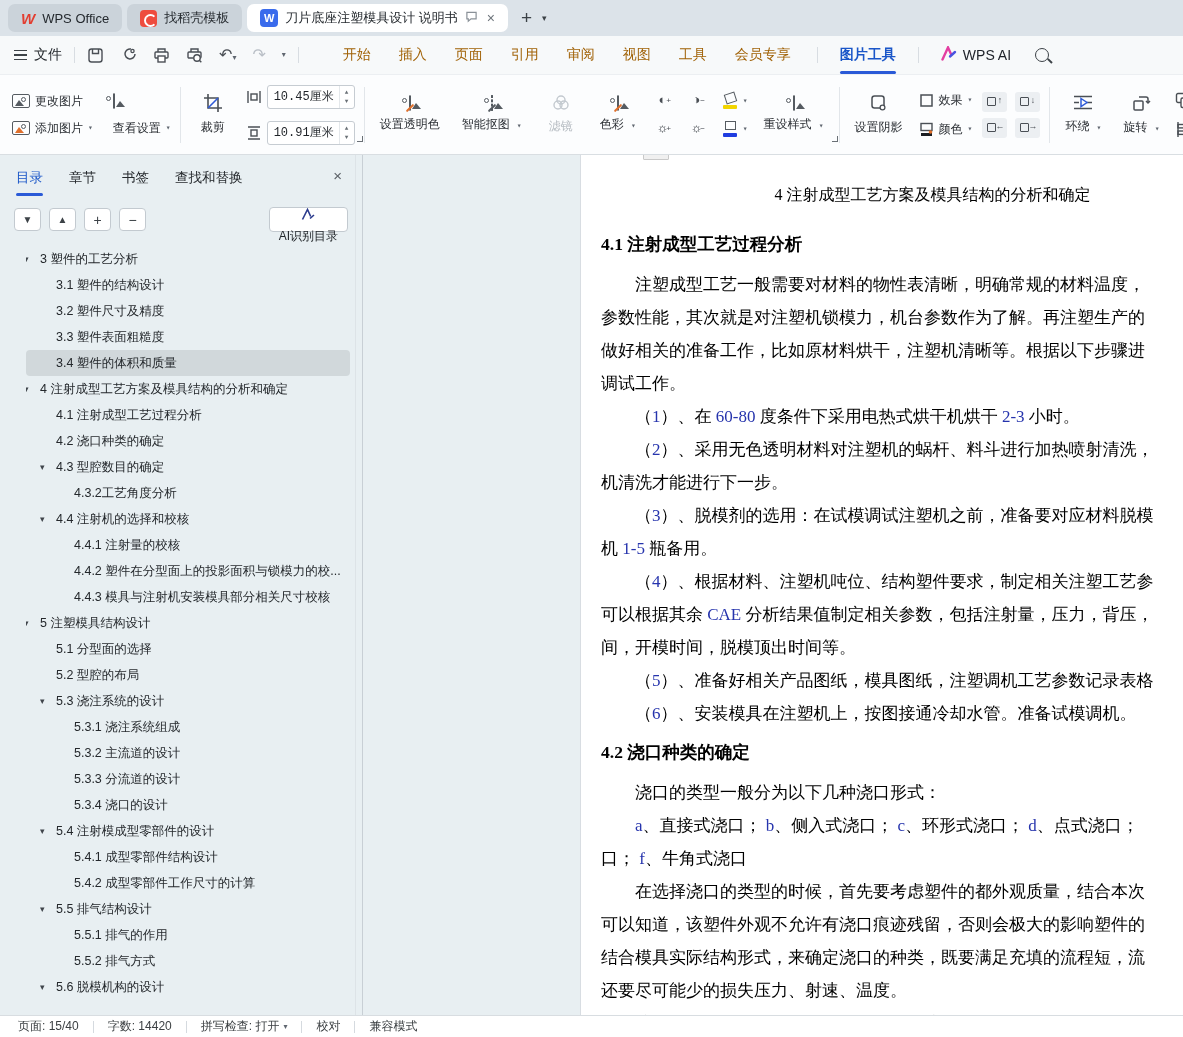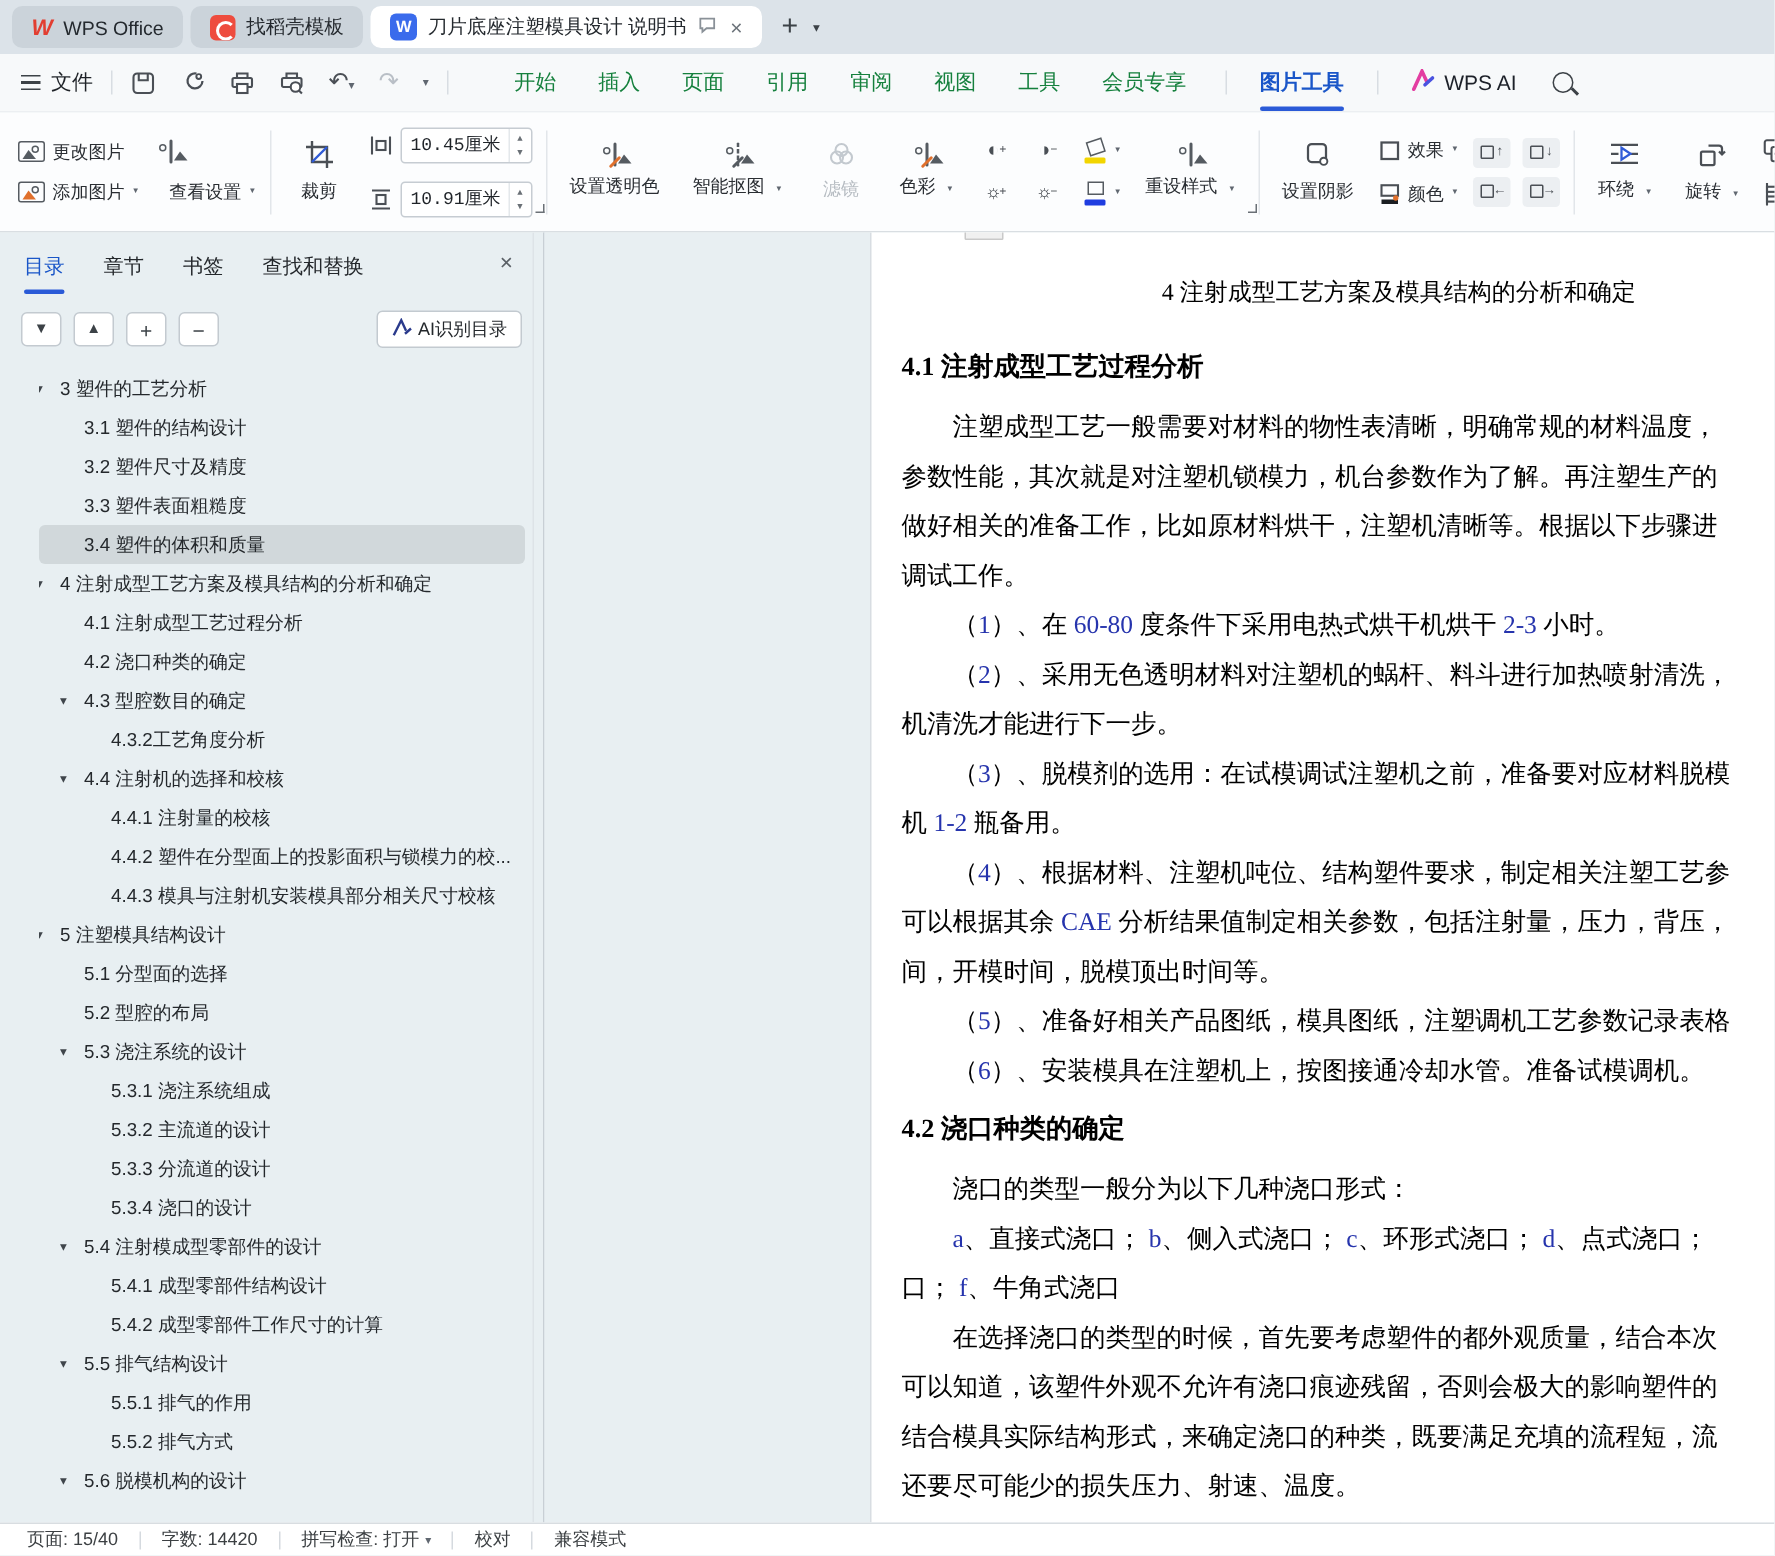--- a/index.html
+++ b/index.html
@@ -31,21 +31,21 @@
   .ham { display:inline-block; width:13px; height:10px;
     border-top:1.6px solid #3c4247; border-bottom:1.6px solid #3c4247; position:relative; }
   .ham::after { content:""; position:absolute; left:0; top:3px; width:13px; height:1.6px; background:#3c4247; }
   .msep { width:1px; height:16px; background:#d8dde2; margin:0 12px; }
   .qat { display:flex; align-items:center; gap:16px; color:#4a4f55; }
   .qat svg { display:block; }
   .uglyph { font-size:16px; color:#4a4f55; line-height:1; }
   .uglyph.dis { color:#b9bfc6; }
   .crt { font-size:8px; color:#606770; line-height:1; }
   .mtabs { display:flex; align-items:center; margin-left:18px; }
-  .mtab { font-size:14px; color:#15803d; margin:0 14px; cursor:default; }
+  .mtab { font-size:14px; color:#a16207; margin:0 14px; cursor:default; }
   .mtab.picture { color:#1a56c8; font-weight:700; position:relative; margin:0 10px; }
   .mtab.picture::after { content:""; position:absolute; left:0; right:0; bottom:-10px; height:3px;
     border-radius:2px; background:#2a5ad7; }
   .ai-item { display:flex; align-items:center; gap:6px; font-size:14px; color:#1d2129; margin:0 10px; }
   .search-ic { width:14px; height:14px; border:1.7px solid #3c4247; border-radius:50%; position:relative; margin-left:14px; }
   .search-ic::after { content:""; position:absolute; width:6px; height:1.7px; background:#3c4247;
     transform:rotate(45deg); right:-5px; bottom:-1px; }
 
   
   .ribbon { position:absolute; top:75px; left:0; right:0; height:80px; background:#fcfdfe;
@@ -104,21 +104,21 @@
   .stab { font-size:13.5px; color:#24282c; position:relative; }
   .stab.active { color:#1a56c8; }
   .stab.active::after { content:""; position:absolute; left:0; right:0; bottom:-9px; height:3px;
     border-radius:2px; background:#2a5ad7; }
   .sclose { position:absolute; right:20px; top:12px; color:#5b6167; font-size:15px; }
   .sbtns { display:flex; align-items:center; gap:8px; margin:20px 14px 0 14px; }
   .navbtn { width:27px; height:23px; background:#fff; border:1px solid #c3cad0; border-radius:4px;
     display:flex; align-items:center; justify-content:center; font-size:10px; color:#3c4247; }
   .navbtn.pm { font-size:14px; }
   .aibtn { margin-left:auto; height:25px; background:#fff; border:1px solid #c3cad0; border-radius:4px;
-    display:flex; align-items:center; gap:4px; padding:0 9px; font-size:12px; color:#24282c; }
+    display:flex; align-items:center; gap:4px; padding:0 9px; font-size:12px; color:#24282c;flex-direction:column; }
   .toc { margin-top:14px; }
   .toc-row { height:26px; display:flex; align-items:center; font-size:12.5px; color:#24282c;
     position:relative; margin:0 12px 0 26px; border-radius:4px; white-space:nowrap; overflow:hidden; }
   .toc-row.lv1 { padding-left:14px; }
   .toc-row.lv2 { padding-left:30px; }
   .toc-row.lv3 { padding-left:48px; }
   .toc-row.sel { background:#d1d8db; }
   .tarr { position:absolute; font-size:9px; color:#3f454b; }
   .lv1 .tarr { left:-2px; } .lv2 .tarr { left:14px; }
 
@@ -556,21 +556,21 @@
           <div class="d-h1">4 注射成型工艺方案及模具结构的分析和确定</div>
           <div class="d-h2">4.1 注射成型工艺过程分析</div>
           <div class="d-p ind">注塑成型工艺一般需要对材料的物性表清晰，明确常规的材料温度，</div>
           <div class="d-p">参数性能，其次就是对注塑机锁模力，机台参数作为了解。再注塑生产的</div>
           <div class="d-p">做好相关的准备工作，比如原材料烘干，注塑机清晰等。根据以下步骤进</div>
           <div class="d-p">调试工作。</div>
           <div class="d-p ind">（<span class="lat">1</span>）、在 <span class="lat">60-80</span> 度条件下采用电热式烘干机烘干 <span class="lat">2-3</span> 小时。</div>
           <div class="d-p ind">（<span class="lat">2</span>）、采用无色透明材料对注塑机的蜗杆、料斗进行加热喷射清洗，</div>
           <div class="d-p">机清洗才能进行下一步。</div>
           <div class="d-p ind">（<span class="lat">3</span>）、脱模剂的选用：在试模调试注塑机之前，准备要对应材料脱模</div>
-          <div class="d-p">机 <span class="lat">1-2</span> 瓶备用。</div>
+          <div class="d-p">机 <span class="lat">1-5</span> 瓶备用。</div>
           <div class="d-p ind">（<span class="lat">4</span>）、根据材料、注塑机吨位、结构塑件要求，制定相关注塑工艺参</div>
           <div class="d-p">可以根据其余 <span class="lat">CAE</span> 分析结果值制定相关参数，包括注射量，压力，背压，</div>
           <div class="d-p">间，开模时间，脱模顶出时间等。</div>
           <div class="d-p ind">（<span class="lat">5</span>）、准备好相关产品图纸，模具图纸，注塑调机工艺参数记录表格</div>
           <div class="d-p ind">（<span class="lat">6</span>）、安装模具在注塑机上，按图接通冷却水管。准备试模调机。</div>
           <div class="d-h2">4.2 浇口种类的确定</div>
           <div class="d-p ind">浇口的类型一般分为以下几种浇口形式：</div>
           <div class="d-p ind"><span class="lat">a</span>、直接式浇口； <span class="lat">b</span>、侧入式浇口； <span class="lat">c</span>、环形式浇口； <span class="lat">d</span>、点式浇口；</div>
           <div class="d-p">口； <span class="lat">f</span>、牛角式浇口</div>
           <div class="d-p ind">在选择浇口的类型的时候，首先要考虑塑件的都外观质量，结合本次</div>

